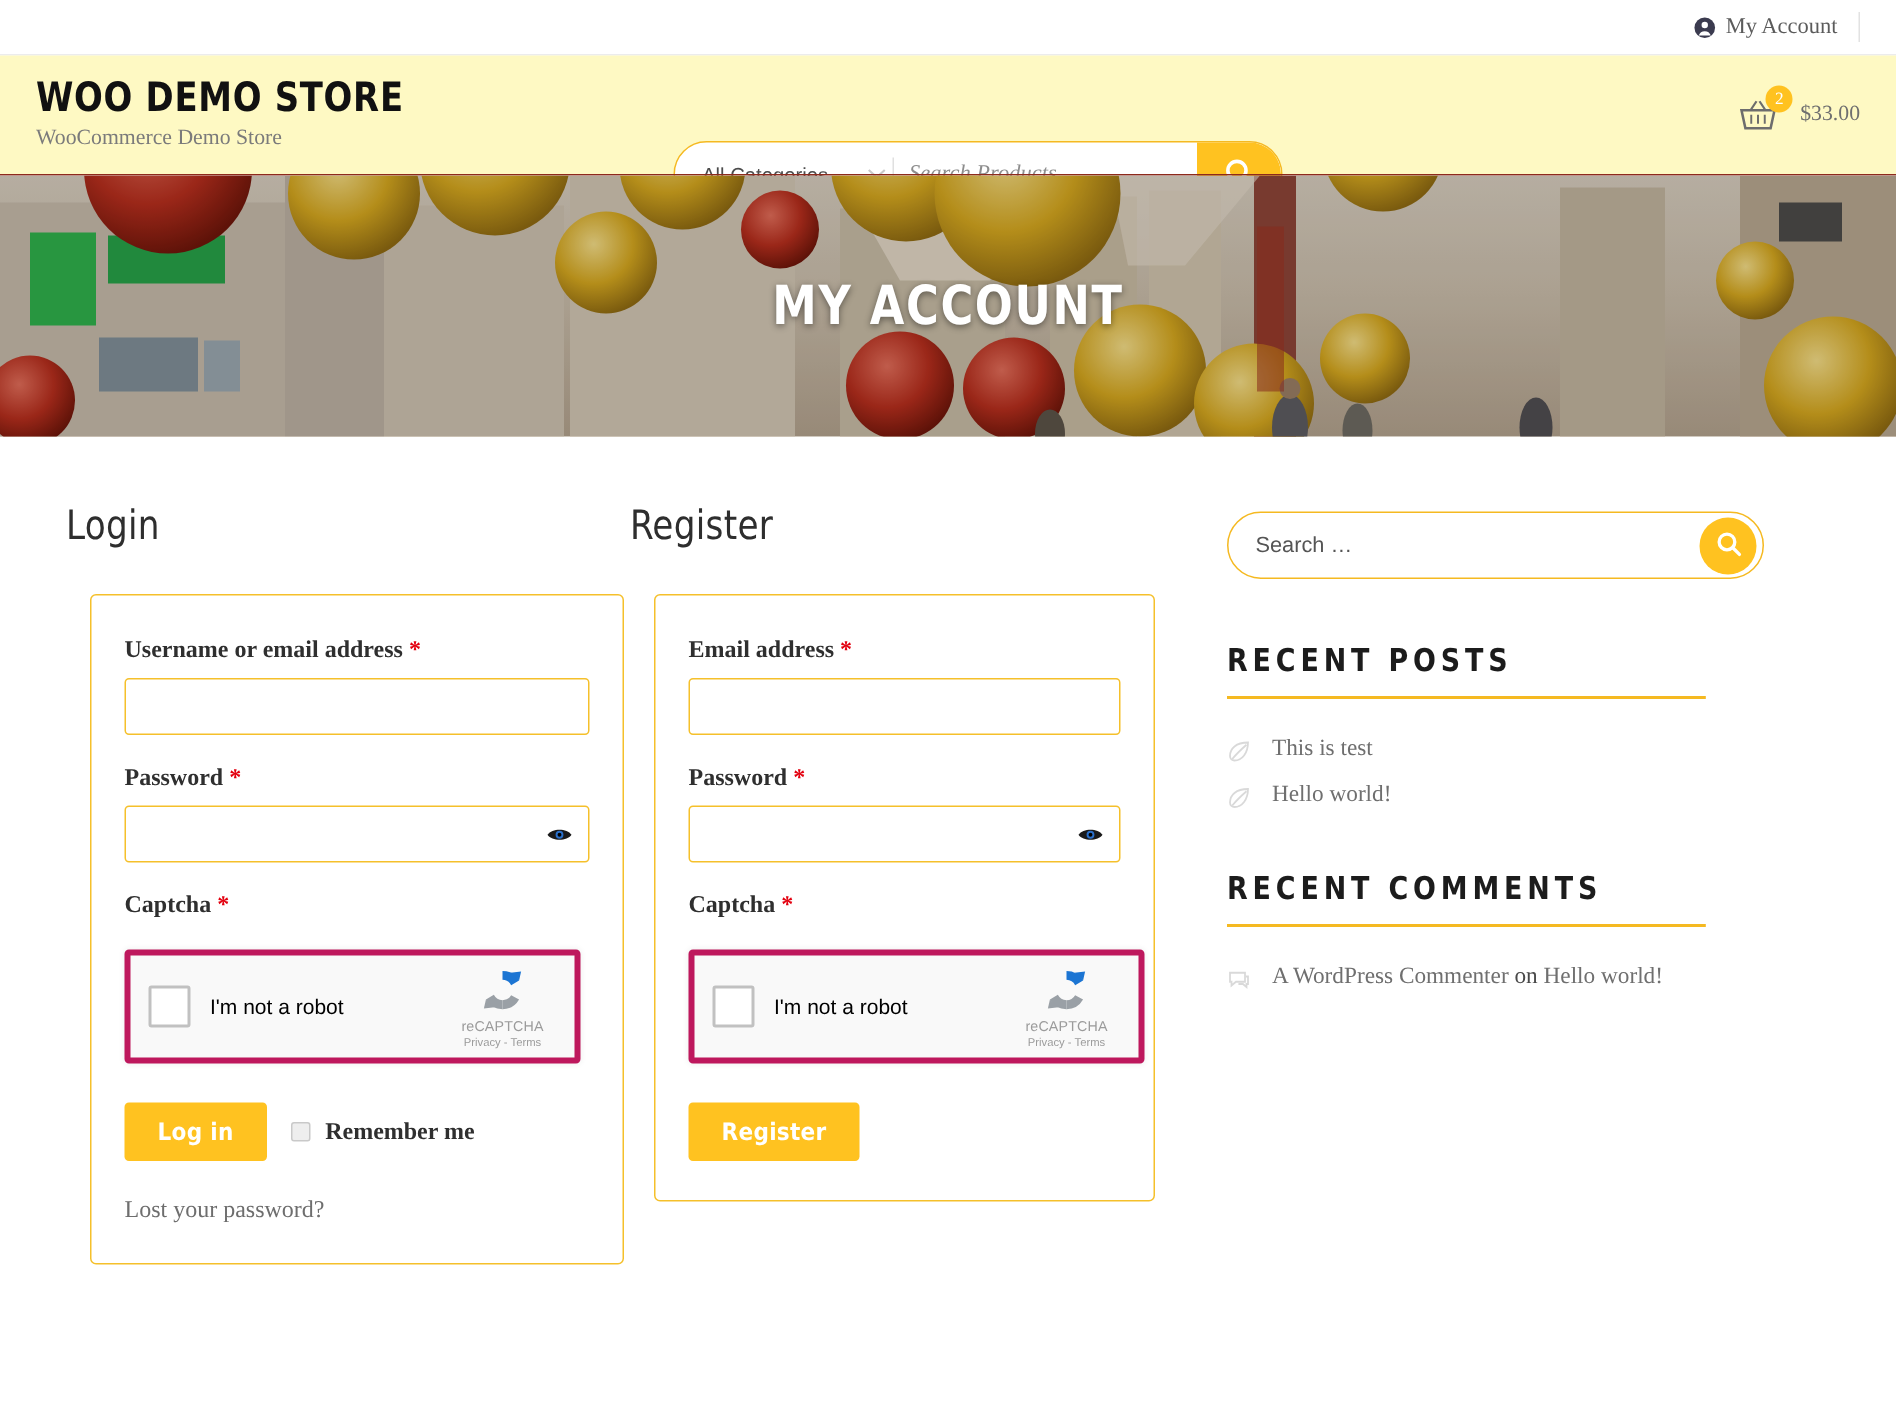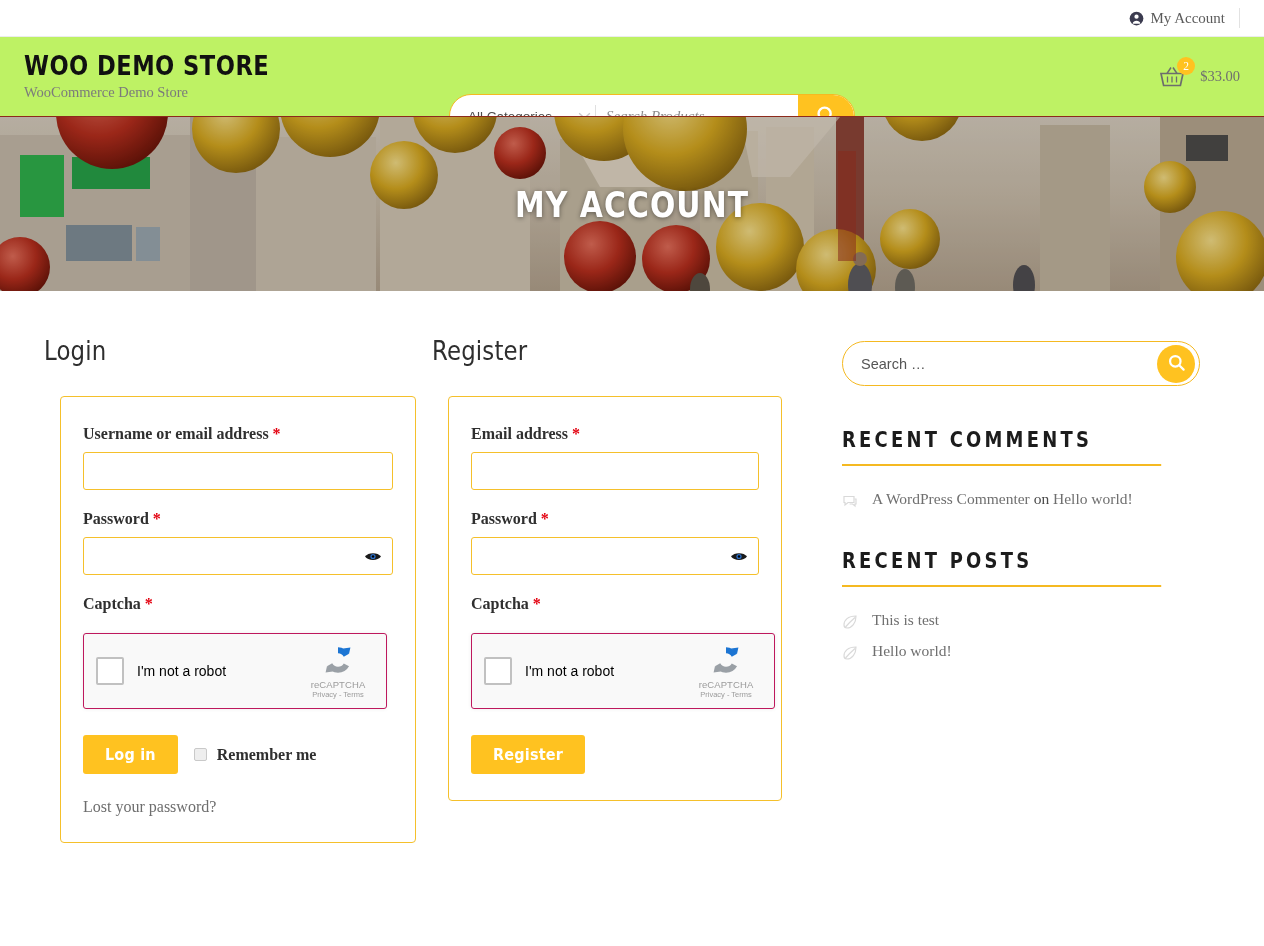--- a/index.html
+++ b/index.html
@@ -35,21 +35,21 @@
     cursor: pointer;
   }
   .acct-icon { width: 15px; height: 15px; display:block; }
 
   
   .header {
     height: 79px;
     display: flex;
     align-items: center;
     padding: 0 24px;
-    background: #bef264;
+    background: #fef9c3;
     position: relative;
   }
   .brand { width: 420px; }
   .brand-title {
     font-family: "Liberation Sans Narrow","DejaVu Sans Condensed","Liberation Sans", sans-serif;
     font-weight: 700;
     font-size: 27px;
     letter-spacing: 0.5px;
     color: #111111;
     line-height: 1.05;
@@ -170,21 +170,21 @@
     letter-spacing: 1.2px;
     color: #ffffff;
     text-shadow: 0 1px 5px rgba(0,0,0,0.45);
     transform: scaleX(0.92);
   }
 
   
   .main {
     display: flex;
     padding: 44px 24px 0 24px;
-    gap: 16px;
+    gap: 4px;
   }
   .col-login { width: 392px; padding-left: 20px; }
   .col-register { width: 350px; }
   .col-sidebar { width: 380px; padding-left: 44px; padding-top: 6px; }
 
   .form-heading {
     font-family: "Liberation Sans Narrow","DejaVu Sans Condensed","Liberation Sans", sans-serif;
     font-weight: 400;
     font-size: 27px;
     color: #2e2e2e;
@@ -231,21 +231,21 @@
     width: 20px; height: 14px;
     border: none; background: transparent;
     cursor: pointer;
     display: flex; align-items: center; justify-content: center;
   }
 
   
   .recaptcha {
     width: 304px;
     height: 76px;
-    border: 1px solid #be185d;
+    border: 4px solid #be185d;
     border-radius: 3px;
     background: #f9f9f9;
     display: flex;
     align-items: center;
     padding: 0 12px;
     box-shadow: 0 0 4px rgba(0,0,0,0.07);
     margin-bottom: 26px;
   }
   .rc-check {
     width: 28px; height: 28px;
@@ -626,39 +626,20 @@
     <div class="side-search">
       <input type="text" placeholder="Search …" style="">
       <button class="side-search-btn">
         <span>
           <svg width="19" height="19" viewBox="0 0 24 24" fill="none" stroke="#ffffff" stroke-width="2.8" stroke-linecap="round">
             <circle cx="10.5" cy="10.5" r="6.6"></circle>
             <path d="M15.4 15.4 L21 21"></path>
           </svg>
         </span>
       </button>
-    </div>
-
-    <div class="widget">
-      <div class="widget-title">RECENT COMMENTS</div>
-      <ul class="widget-list">
-        <li>
-          <span class="wl-icon">
-            <svg width="16" height="16" viewBox="0 0 16 16" fill="none" stroke="#8a8a8a" stroke-width="1.2">
-              <path d="M2 3.5 h10 v6 h-6 l-3 2.5 v-2.5 h-1 z"></path>
-              <path d="M12.5 6 h1.5 v5 h-1 v2 l-2.4 -2 h-3"></path>
-            </svg>
-          </span>
-          <span>
-            <a class="wl-link">A WordPress Commenter</a>
-            <span class="wl-on">on</span>
-            <a class="wl-link">Hello world!</a>
-          </span>
-        </li>
-      </ul>
     </div>
 
     <div class="widget">
       <div class="widget-title">RECENT POSTS</div>
       <ul class="widget-list">
         <li>
           <span class="wl-icon">
             <svg width="16" height="16" viewBox="0 0 16 16" fill="none" stroke="#8a8a8a" stroke-width="1.2">
               <path d="M14 2 C6 2, 2 6, 2 11 C2 13, 3.5 14, 5 14 C10 14, 14 9, 14 2 Z"></path>
               <path d="M3.5 13 C6 10, 9 7, 13 3.5"></path>
@@ -671,15 +652,34 @@
             <svg width="16" height="16" viewBox="0 0 16 16" fill="none" stroke="#8a8a8a" stroke-width="1.2">
               <path d="M14 2 C6 2, 2 6, 2 11 C2 13, 3.5 14, 5 14 C10 14, 14 9, 14 2 Z"></path>
               <path d="M3.5 13 C6 10, 9 7, 13 3.5"></path>
             </svg>
           </span>
           <a class="wl-link">Hello world!</a>
         </li>
       </ul>
     </div>
 
+    <div class="widget">
+      <div class="widget-title">RECENT COMMENTS</div>
+      <ul class="widget-list">
+        <li>
+          <span class="wl-icon">
+            <svg width="16" height="16" viewBox="0 0 16 16" fill="none" stroke="#8a8a8a" stroke-width="1.2">
+              <path d="M2 3.5 h10 v6 h-6 l-3 2.5 v-2.5 h-1 z"></path>
+              <path d="M12.5 6 h1.5 v5 h-1 v2 l-2.4 -2 h-3"></path>
+            </svg>
+          </span>
+          <span>
+            <a class="wl-link">A WordPress Commenter</a>
+            <span class="wl-on">on</span>
+            <a class="wl-link">Hello world!</a>
+          </span>
+        </li>
+      </ul>
+    </div>
+
 
   </div>
 </div>
 
 </body></html>

